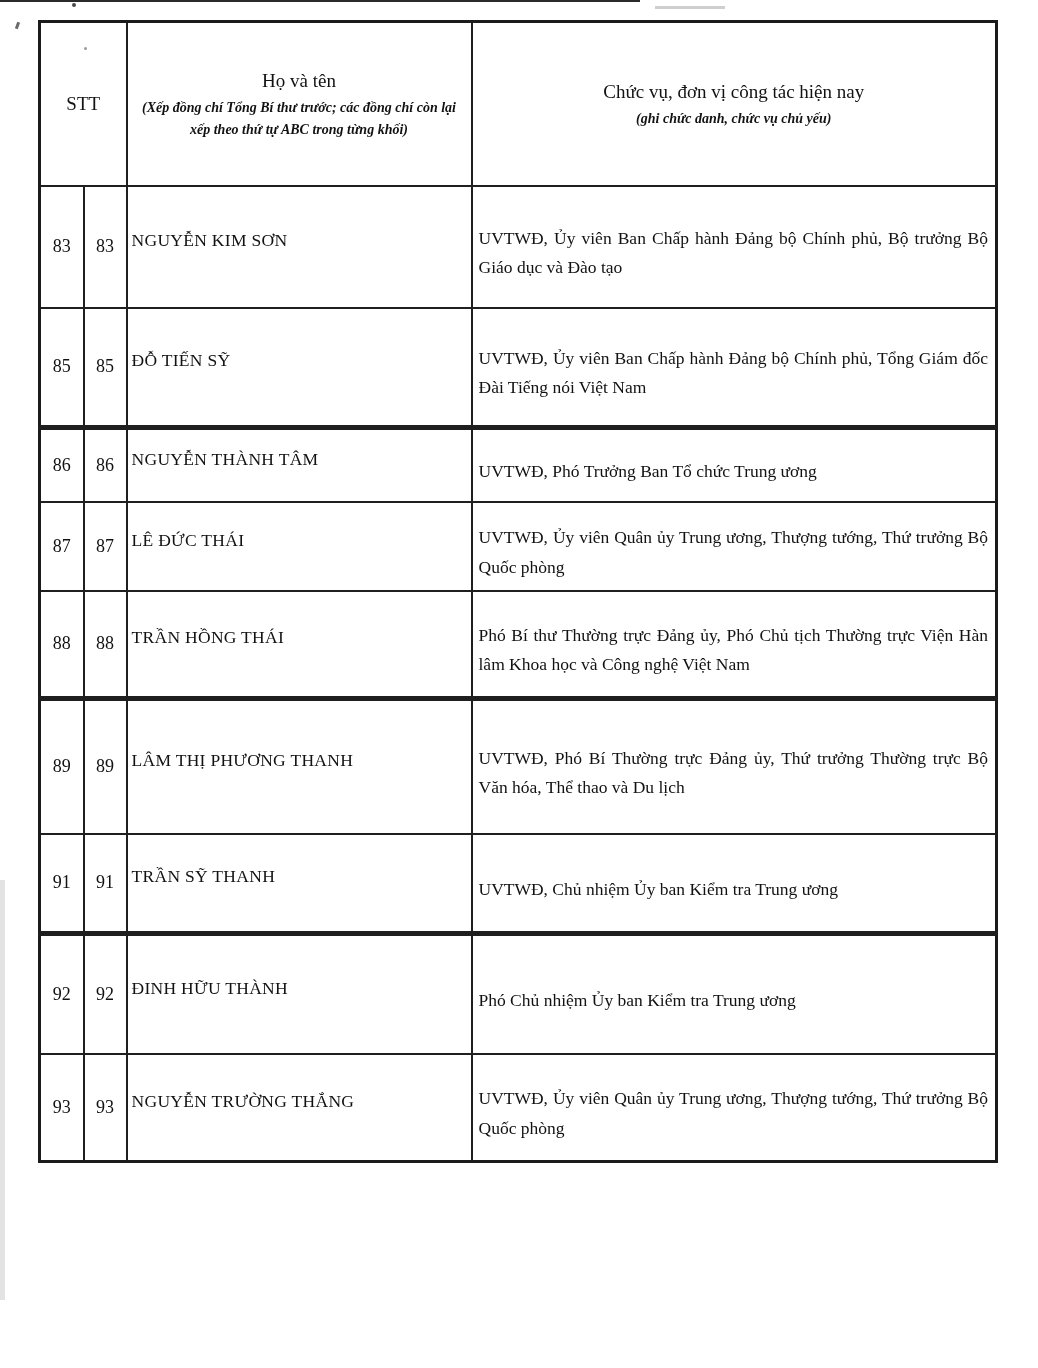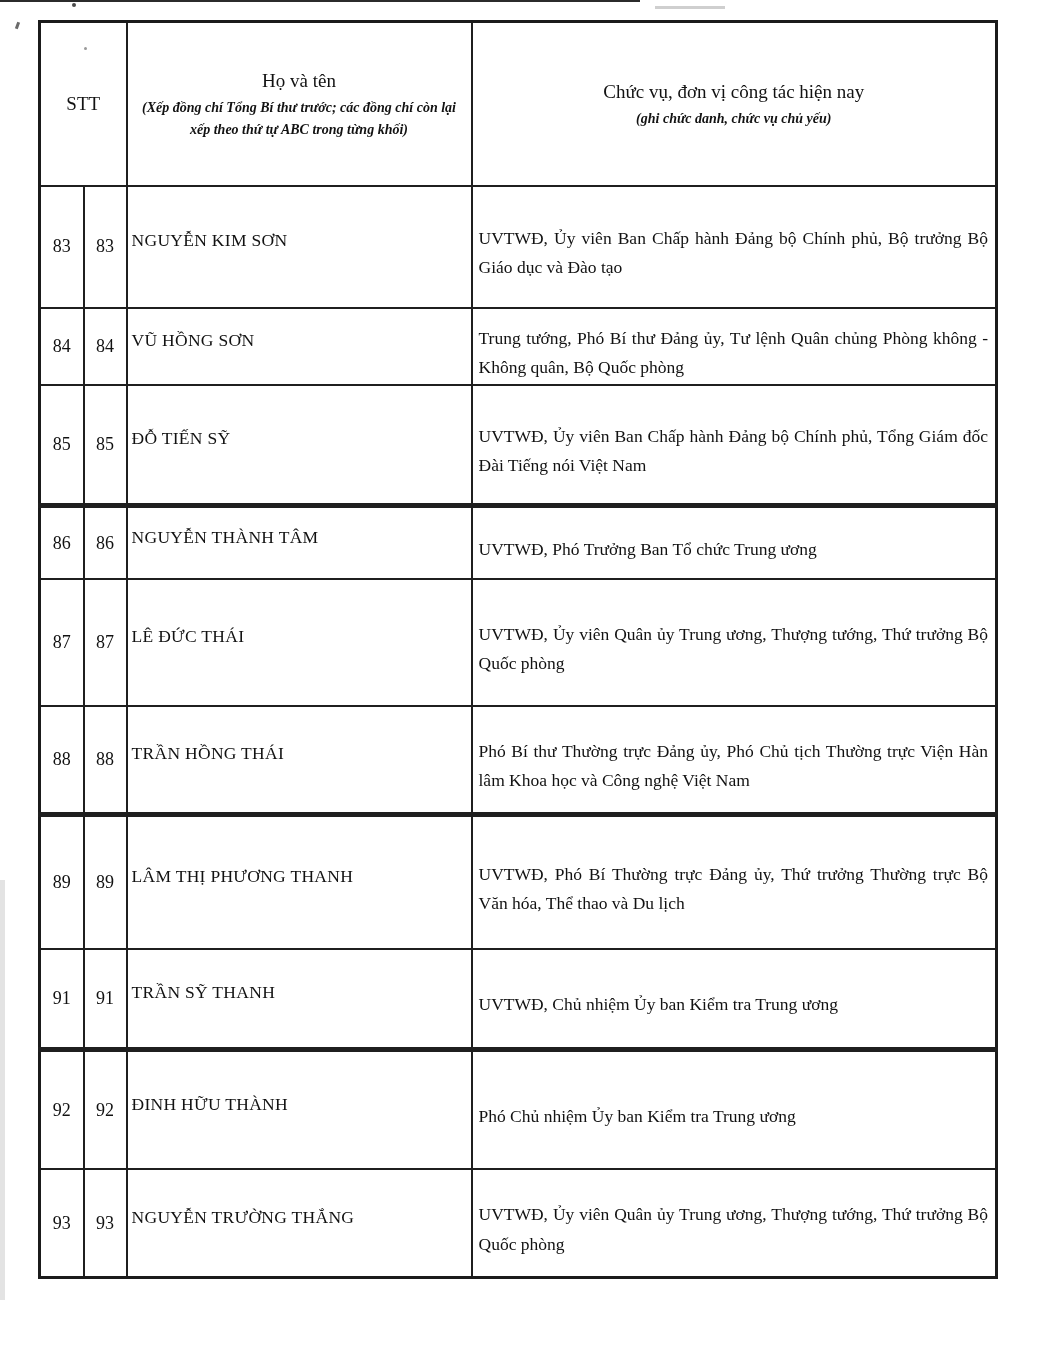--- a/index.html
+++ b/index.html
@@ -61,21 +61,21 @@
     font-weight: 600;
     line-height: 1.55;
     margin-top: 1px;
   }
 
   
   tr.r0  { height: 122px; }
   tr.r1  { height: 55px;  }
   tr.r2  { height: 120px; }
   tr.r3  { height: 74px;  }
-  tr.r4  { height: 127px; }
+  tr.r4  { height: 89px; }
   tr.r5  { height: 108px; }
   tr.r6  { height: 135px; }
   tr.r7  { height: 55px;  }
   tr.r8  { height: 100px; }
   tr.r9  { height: 120px; }
   tr.r10 { height: 108px; margin-top: 44px; }
 
   
   tr.thick-after td { border-bottom-width: 5px; }
 
@@ -129,26 +129,20 @@
       </th>
     </tr>
   </thead>
   <tbody>
     <tr class="r0">
       <td class="stt-cell">83</td>
       <td class="stt-cell">83</td>
       <td class="name-cell">NGUYỄN KIM SƠN</td>
       <td class="pos-cell">UVTWĐ, Ủy viên Ban Chấp hành Đảng bộ Chính phủ, Bộ trưởng Bộ Giáo dục và Đào tạo</td>
     </tr>
-    <tr class="r1">
-      <td class="stt-cell">84</td>
-      <td class="stt-cell">84</td>
-      <td class="name-cell">VŨ HỒNG SƠN</td>
-      <td class="pos-cell">Trung tướng, Phó Bí thư Đảng ủy, Tư lệnh Quân chủng Phòng không - Không quân, Bộ Quốc phòng</td>
-    </tr>
     <tr class="r2 thick-after">
       <td class="stt-cell">85</td>
       <td class="stt-cell">85</td>
       <td class="name-cell">ĐỖ TIẾN SỸ</td>
       <td class="pos-cell">UVTWĐ, Ủy viên Ban Chấp hành Đảng bộ Chính phủ, Tổng Giám đốc Đài Tiếng nói Việt Nam</td>
     </tr>
     <tr class="r3">
       <td class="stt-cell">86</td>
       <td class="stt-cell">86</td>
       <td class="name-cell">NGUYỄN THÀNH TÂM</td>

